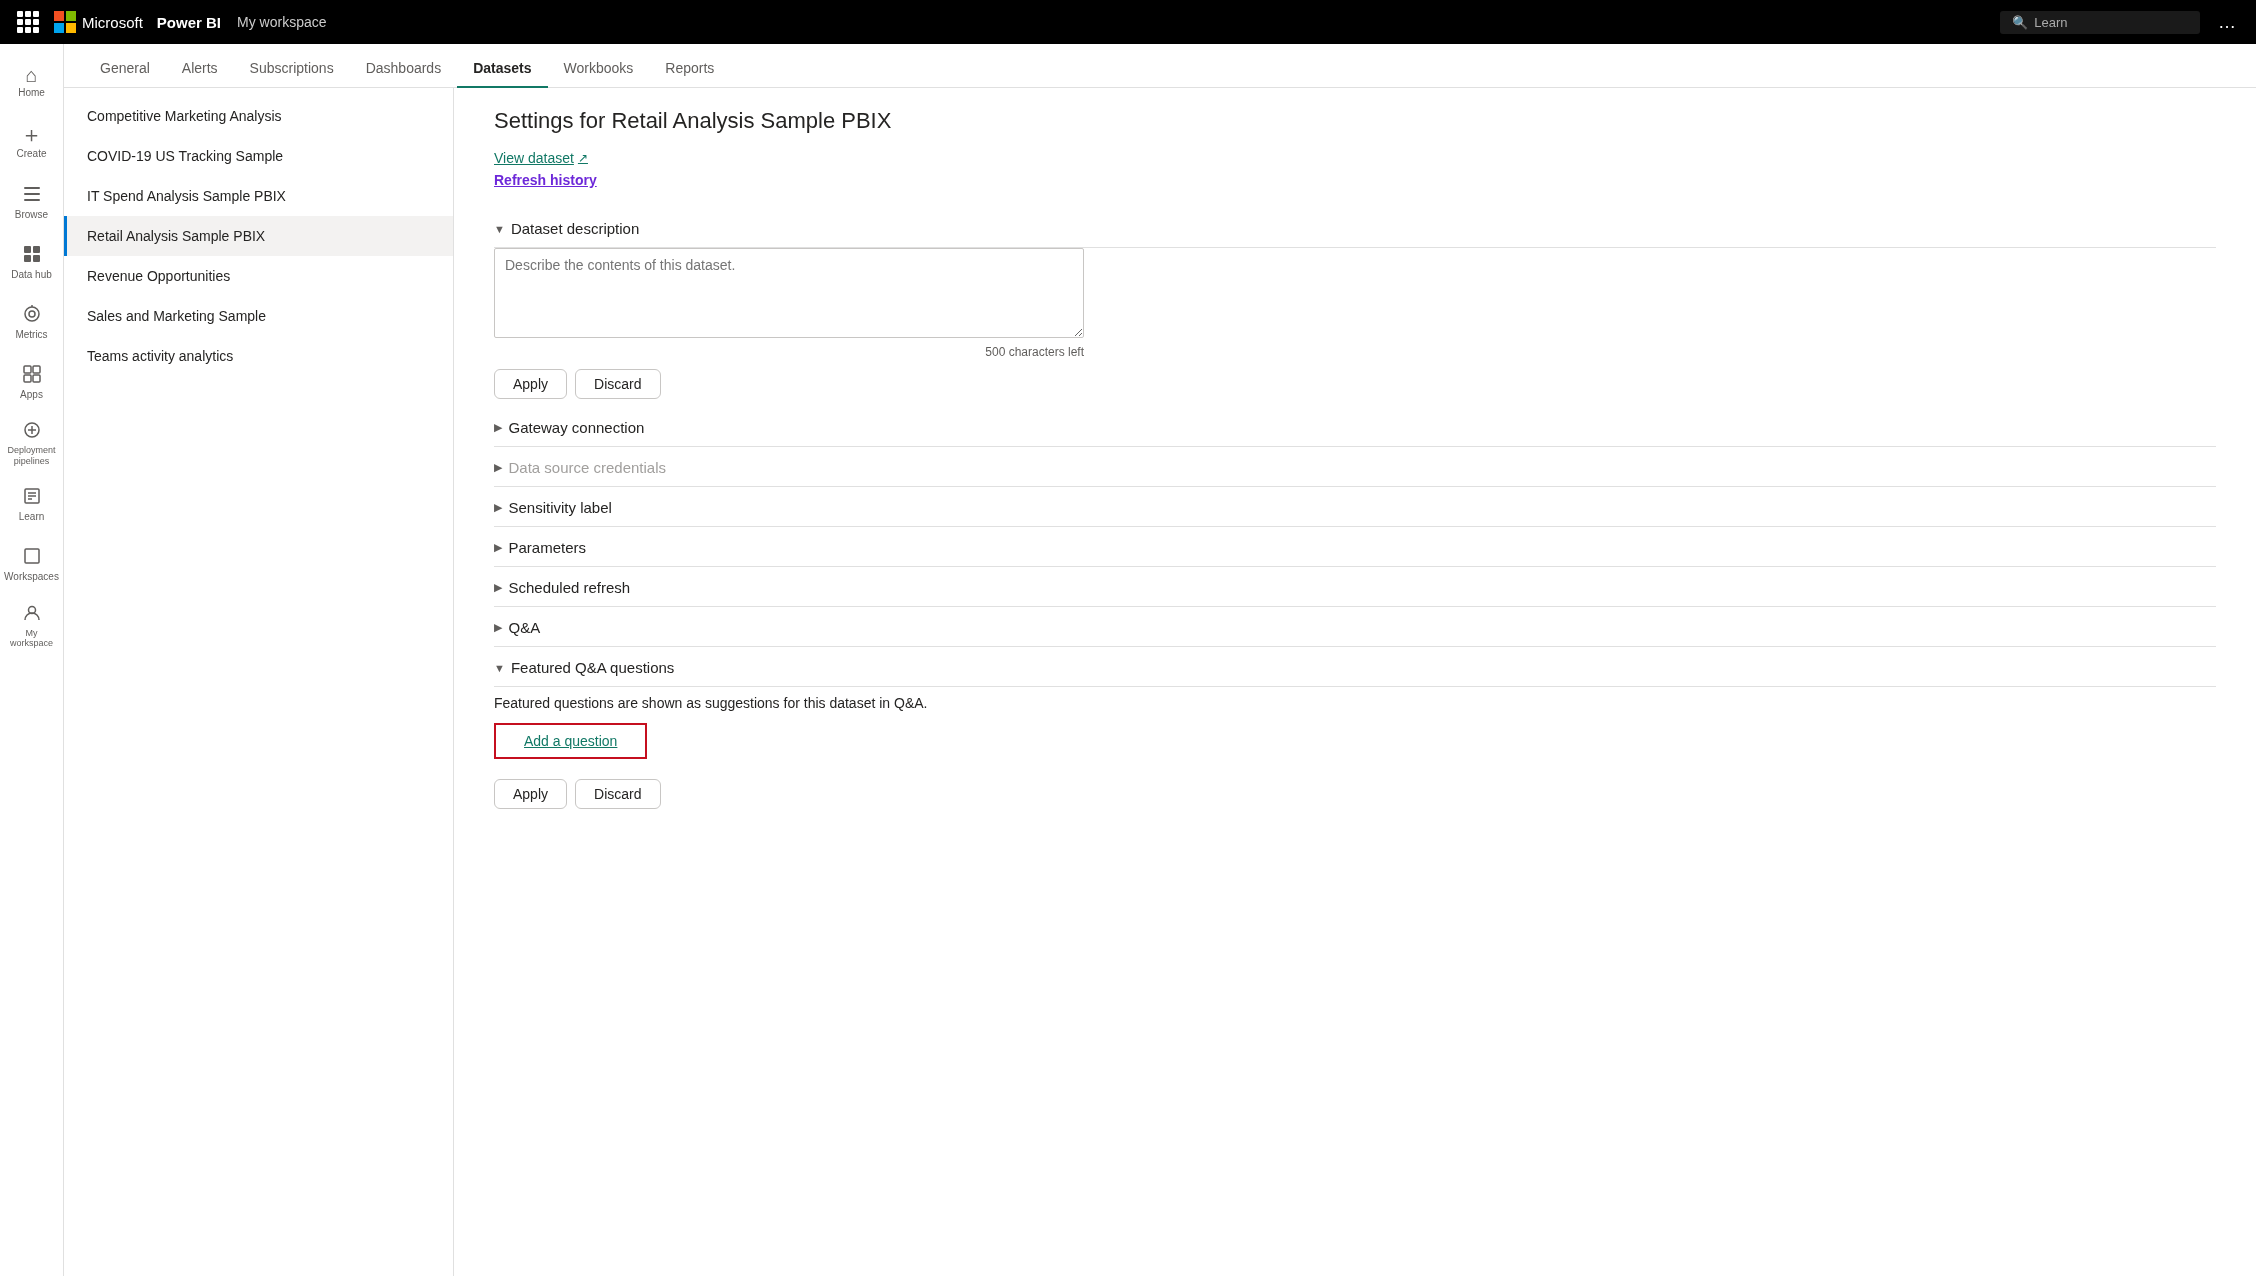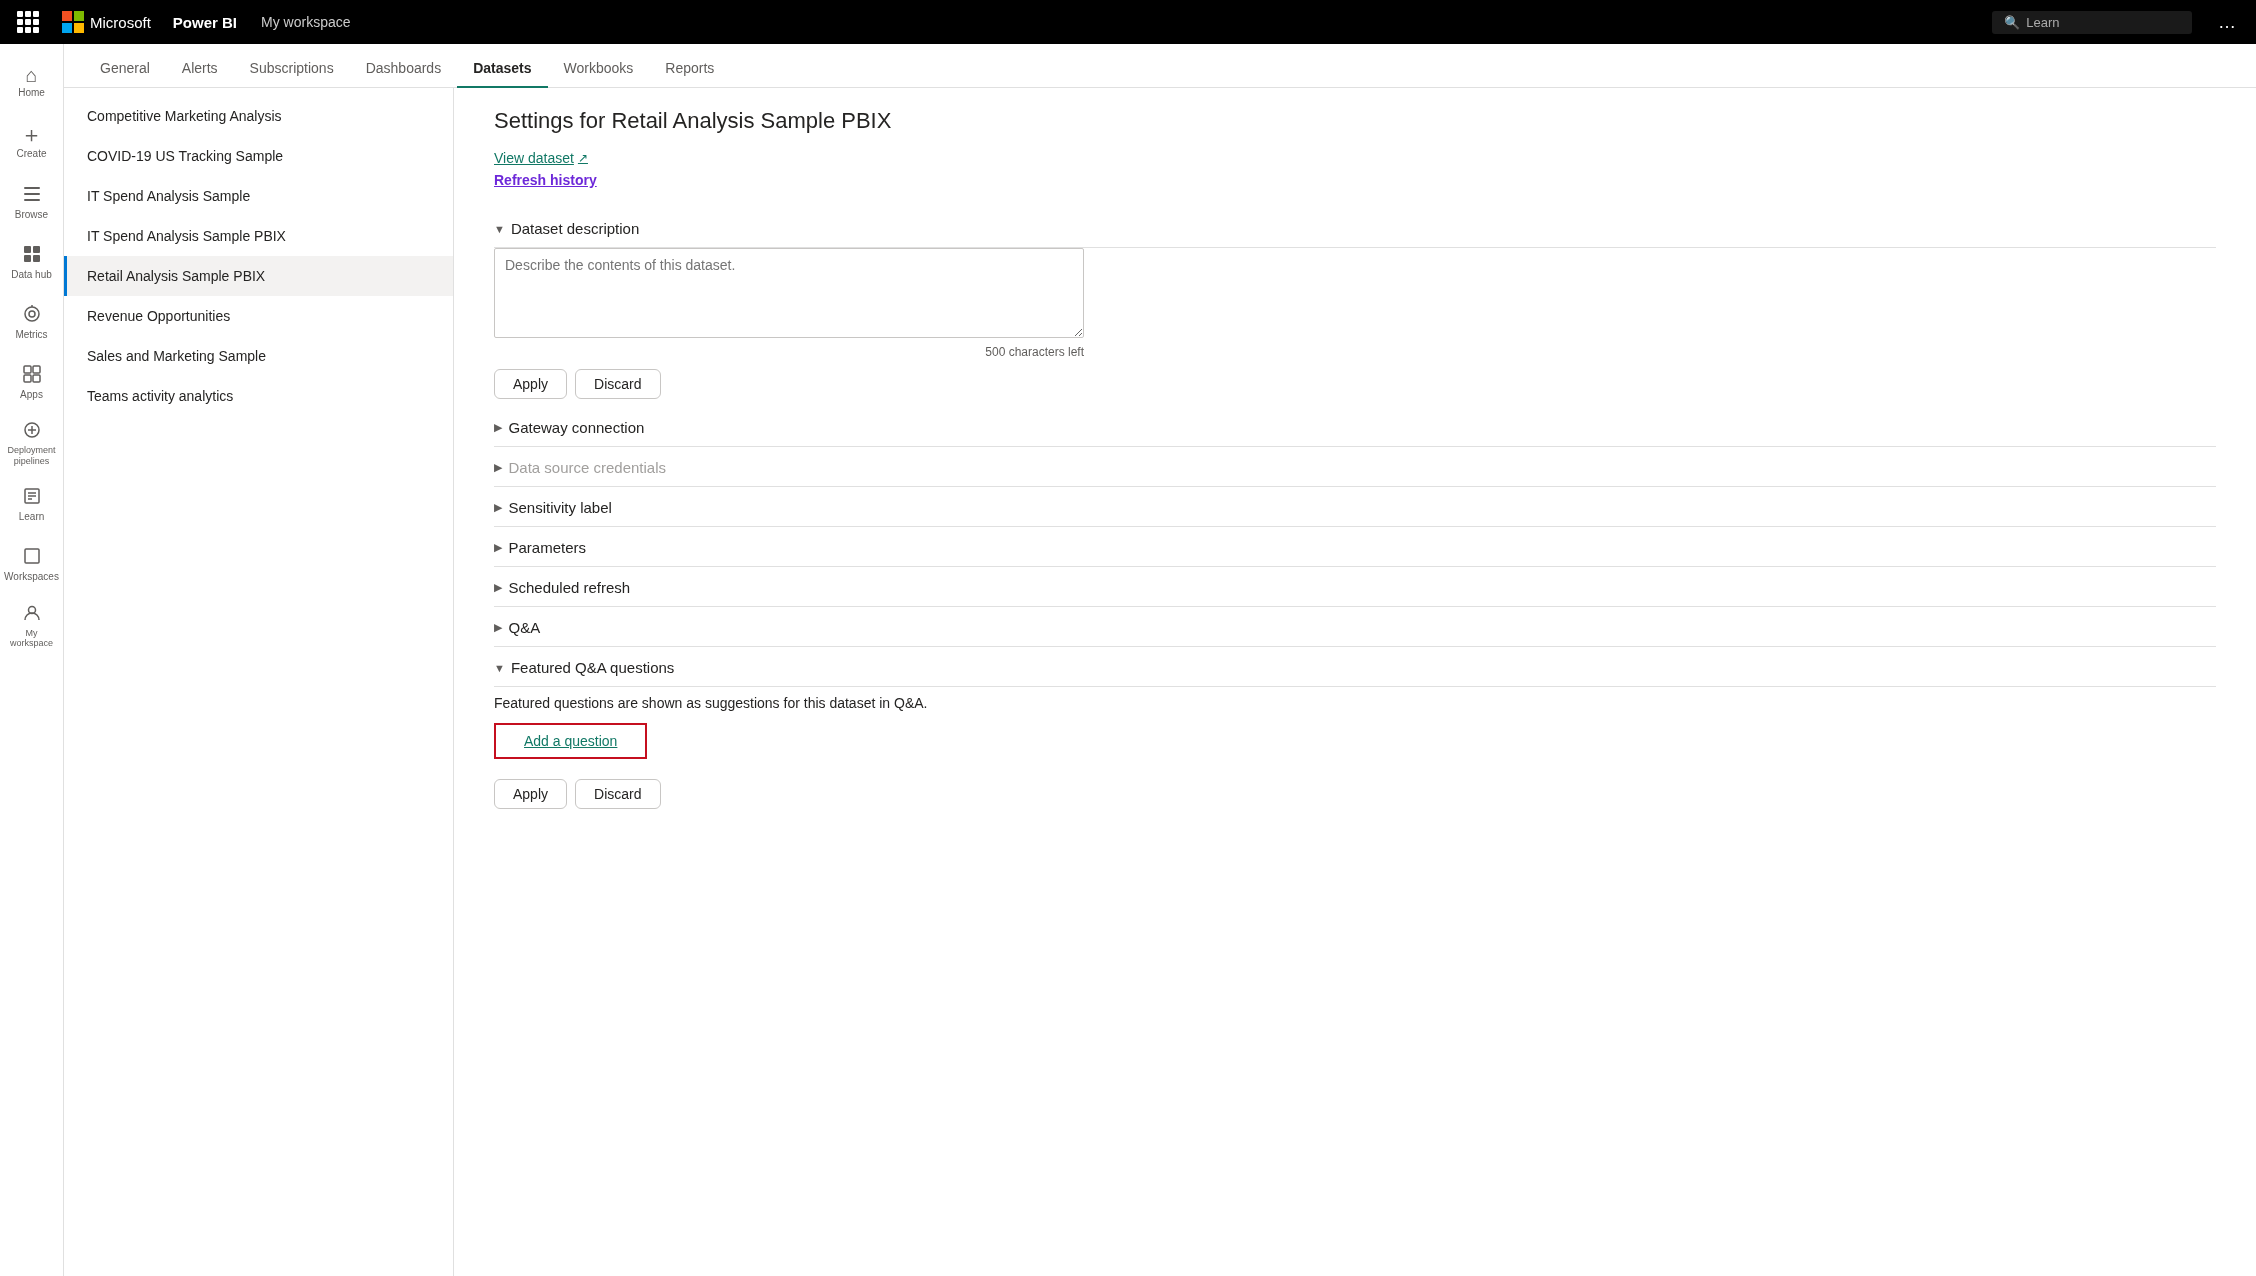--- a/index.html
+++ b/index.html
@@ -7,21 +7,21 @@
 
     
     .topbar {
       background: #000;
       color: #fff;
       display: flex;
       align-items: center;
       height: 44px;
       padding: 0 12px;
       flex-shrink: 0;
-      gap: 18px;
+      gap: 10px;
     }
     .topbar-waffle {
       display: flex; align-items: center; justify-content: center;
       width: 32px; height: 32px; cursor: pointer;
     }
     .waffle-grid {
       display: grid; grid-template-columns: repeat(3, 6px); grid-template-rows: repeat(3,6px); gap: 2px;
     }
     .waffle-dot { width: 6px; height: 6px; background: #fff; border-radius: 1px; }
     .topbar-logo { display: flex; align-items: center; gap: 6px; margin-right: 4px; }
@@ -328,21 +328,20 @@
       <div class="tab active">Datasets</div>
       <div class="tab">Workbooks</div>
       <div class="tab">Reports</div>
     </div>
 
     <div class="inner-area">
 
       <div class="dataset-list">
         <div class="dataset-list-item">Competitive Marketing Analysis</div>
         <div class="dataset-list-item">COVID-19 US Tracking Sample</div>
-        <div class="dataset-list-item">IT Spend Analysis Sample</div>
         <div class="dataset-list-item">IT Spend Analysis Sample PBIX</div>
         <div class="dataset-list-item active">Retail Analysis Sample PBIX</div>
         <div class="dataset-list-item">Revenue Opportunities</div>
         <div class="dataset-list-item">Sales and Marketing Sample</div>
         <div class="dataset-list-item">Teams activity analytics</div>
       </div>
 
       <div class="settings-panel">
         <h1 class="settings-title">Settings for Retail Analysis Sample PBIX</h1>
 

